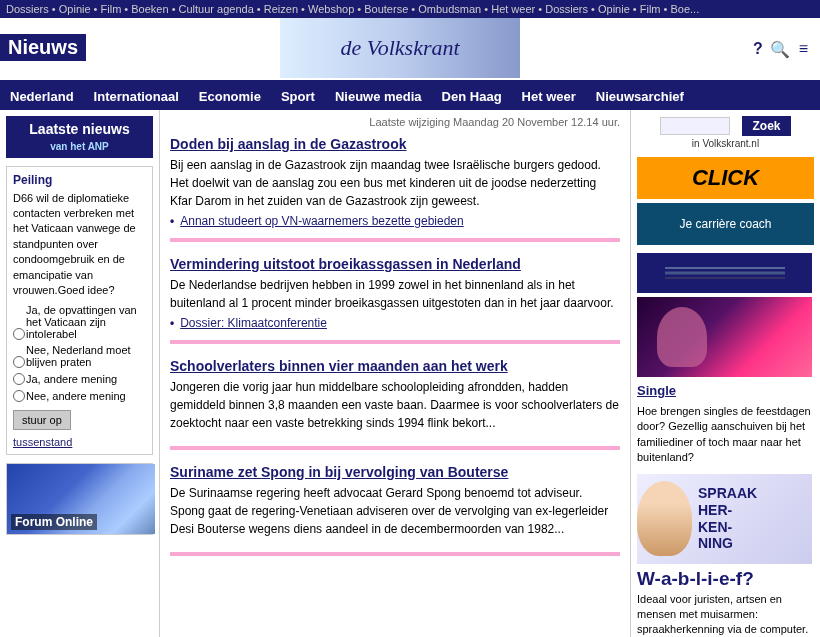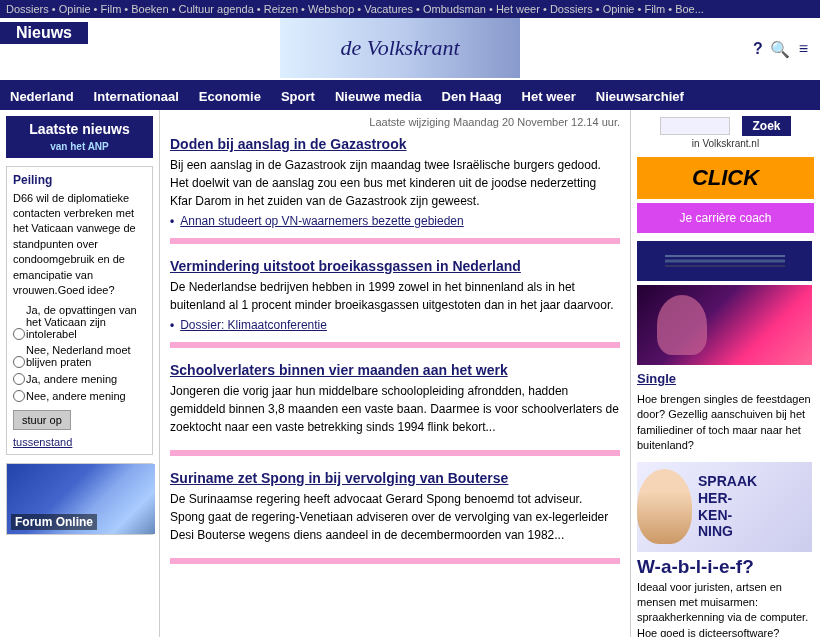--- a/index.html
+++ b/index.html
@@ -132,21 +132,21 @@
     }
     .last-modified {
       font-size: 11px;
       color: #666;
       margin-bottom: 8px;
       text-align: right;
     }
 
     .news-article {
       margin-bottom: 14px;
-      border-bottom: 6px solid #f9a8d4;
+      border-bottom: 4px solid #f9a8d4;
       padding-bottom: 10px;
     }
     .news-article h2 {
       font-size: 14px;
       color: #1a1a6e;
       font-weight: bold;
       margin-bottom: 4px;
       text-decoration: underline;
       cursor: pointer;
     }
@@ -210,24 +210,24 @@
       color: #000;
       font-size: 22px;
       font-weight: bold;
       text-align: center;
       padding: 8px;
       margin-bottom: 4px;
       font-style: italic;
       cursor: pointer;
     }
     .carriere-box {
-      background: #d946ef;
+      background: #0c4a6e;
       color: #fff;
       text-align: center;
-      padding: 8px;
+      padding: 14px;
       font-size: 12px;
       margin-bottom: 8px;
       cursor: pointer;
     }
 
     
     .img-placeholder {
       width: 175px;
       height: 80px;
       margin-bottom: 6px;
@@ -341,26 +341,26 @@
       gap: 8px;
       align-items: center;
       justify-content: flex-end;
       padding-right: 12px;
       font-size: 16px;
     }
 
     
     #nieuws-band {
       position: absolute;
-      left: 0; top: 4px;
+      left: 0; top: 16px;
       background: #1a1a6e;
       color: #fff;
-      font-size: 16px;
-      font-weight: bold;
-      padding: 2px 16px;
+      font-size: 20px;
+      font-weight: bold;
+      padding: 2px 8px;
     }
     
     #banner-area {
       position: absolute;
       left: 280px;
       top: 0;
       width: 240px;
       height: 60px;
       background: linear-gradient(90deg, #ddeeff 0%, #bbccee 50%, #8899cc 100%);
       display: flex;
@@ -380,21 +380,21 @@
 <body>
 
 <div id="top-nav">
   <span>Dossiers</span> •
   <span>Opinie</span> •
   <span>Film</span> •
   <span>Boeken</span> •
   <span>Cultuur agenda</span> •
   <span>Reizen</span> •
   <span>Webshop</span> •
-  <span>Vacatures</span> •
+  <span>Bouterse</span> •
   <span>Ombudsman</span> •
   <span>Het weer</span> •
   <span>Dossiers</span> •
   <span>Opinie</span> •
   <span>Film</span> •
   <span>Boe...</span>
 </div>
 
 <div id="header-area">
   <div id="nieuws-band">Nieuws</div>

